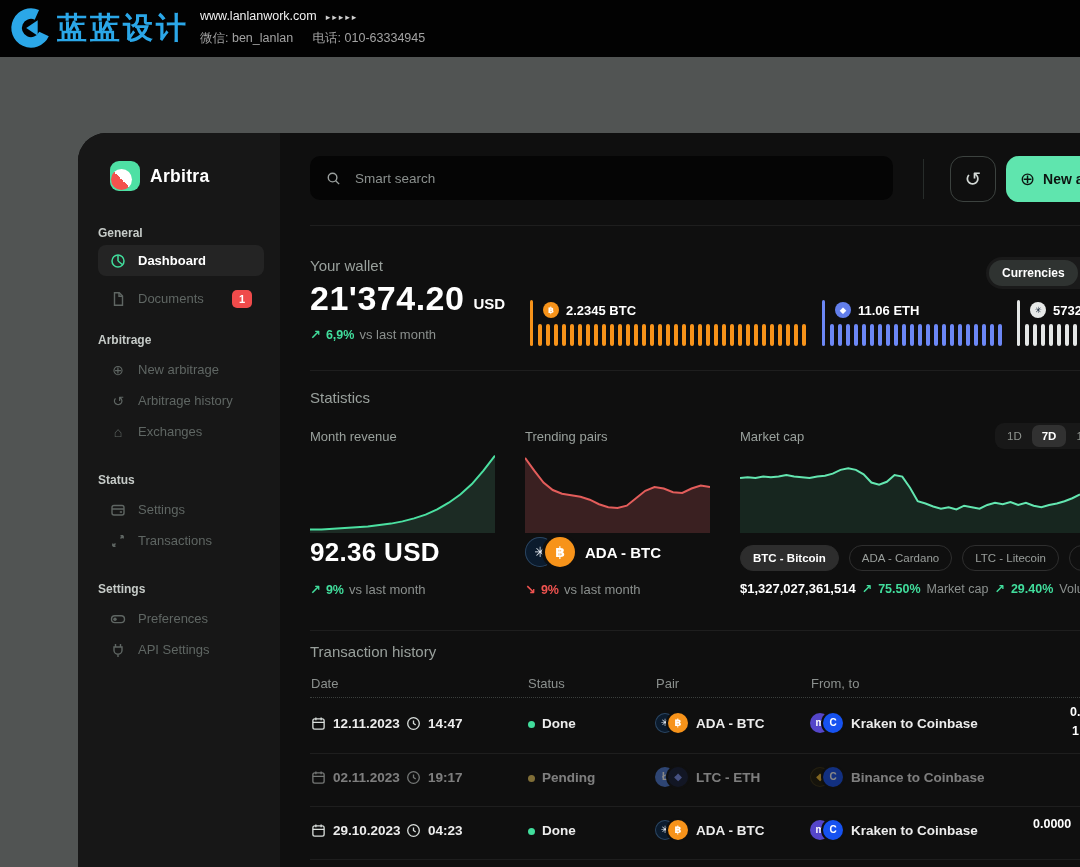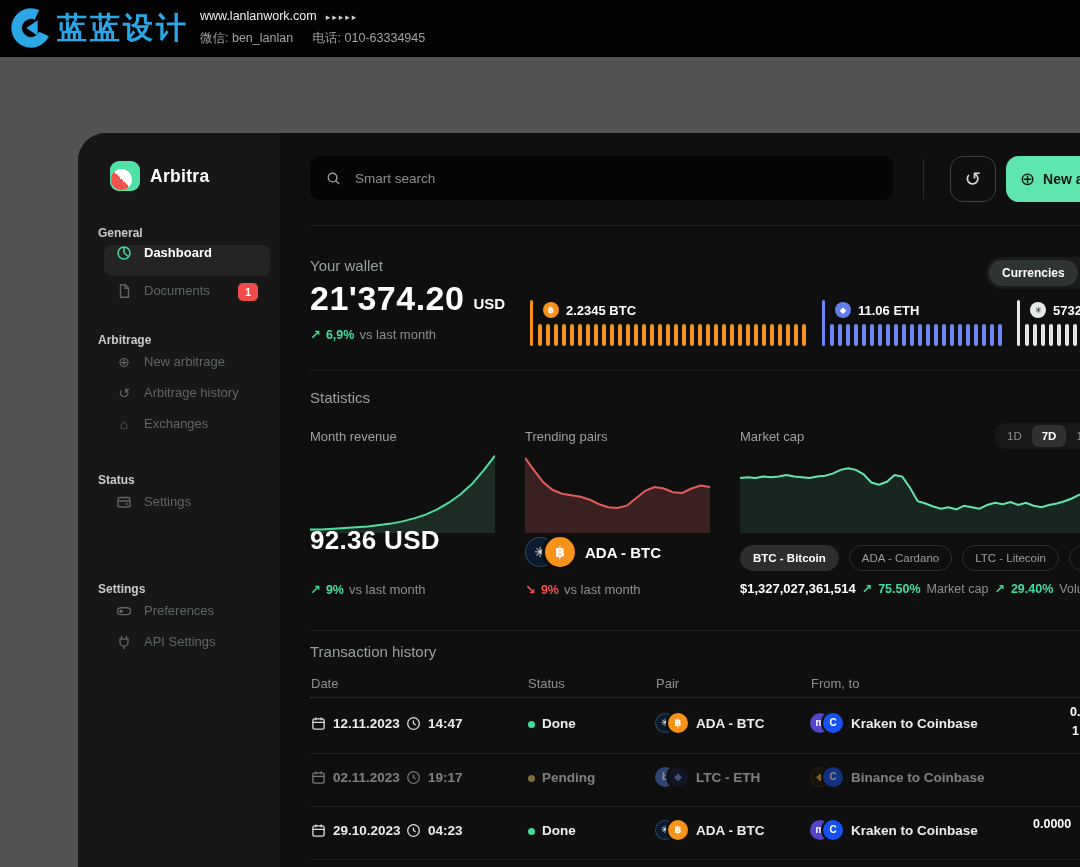--- a/index.html
+++ b/index.html
@@ -27,21 +27,21 @@
   #main{position:absolute;left:202px;top:0;width:800px;height:100%;overflow:hidden}
   #sidebar>*{position:absolute}
   #main>*{position:absolute}
 
   
   .mark{left:32px;top:28px;width:30px;height:30px;border-radius:9px;background:#4EE0A4;overflow:hidden}
   .mark i{position:absolute;left:1px;top:8px;width:21px;height:21px;border-radius:50%;
           background:linear-gradient(225deg,#ffffff 50%,#F4524D 50%)}
   .appname{left:72px;top:33px;font-size:17.5px;font-weight:800;color:#fff;letter-spacing:.3px}
   .navlab{left:20px;font-size:12px;font-weight:700;color:#c6cbc8}
-  .navitem{left:26px;width:166px;height:31px;border-radius:8px;display:flex;align-items:flex-start;
+  .navitem{left:20px;width:166px;height:31px;border-radius:8px;display:flex;align-items:center;
            padding:0 12px;font-size:13px;color:#5f6663;box-sizing:border-box;cursor:pointer}
   .navitem.active{background:#242424;color:#fff;font-weight:600}
   .navitem .lbl{flex:1}
   .nicon{width:16px;height:16px;margin-right:12px;flex:none}
   .gicon{width:16px;margin-right:12px;font-size:14px;text-align:center;flex:none;font-style:normal}
   .badge{width:20px;height:18px;border-radius:5px;background:#EF4B4B;color:#fff;font-size:11px;
          font-weight:700;display:flex;align-items:center;justify-content:center;font-style:normal}
 
   
   .search{left:30px;top:23px;width:583px;height:44px;background:#050505;border-radius:10px;
@@ -181,20 +181,26 @@
     </div>
 
     <div class="navlab" style="top:340px">Status</div>
     <div class="navitem" style="top:361px">
       <svg class="nicon" viewBox="0 0 16 16">
         <rect x="2" y="3.5" width="12" height="9.5" rx="2" fill="none" stroke="currentColor" stroke-width="1.4"></rect>
         <path d="M2 7h12M9.8 10h2.2" fill="none" stroke="currentColor" stroke-width="1.4"></path>
       </svg>
       <span class="lbl">Settings</span>
     </div>
+    <div class="navitem" style="top:392px">
+      <svg class="nicon" viewBox="0 0 16 16">
+        <path d="M10.5 5.5l2.7-2.7M13.2 2.8h-2.7M13.2 2.8v2.7M5.5 10.5l-2.7 2.7M2.8 13.2h2.7M2.8 13.2v-2.7" fill="none" stroke="currentColor" stroke-width="1.4"></path>
+      </svg>
+      <span class="lbl">Transactions</span>
+    </div>
 
     <div class="navlab" style="top:449px">Settings</div>
     <div class="navitem" style="top:501px">
       <svg class="nicon" viewBox="0 0 16 16">
         <path d="M5.5 2v3M10.5 2v3M4 5h8v3.2a4 4 0 0 1-8 0zM8 12.5V15" fill="none" stroke="currentColor" stroke-width="1.4"></path>
       </svg>
       <span class="lbl">API Settings</span>
     </div>
     <div class="navitem" style="top:470px">
       <svg class="nicon" viewBox="0 0 16 16">
@@ -336,21 +342,21 @@
 
     <div class="hr" style="top:237px"></div>
 
     <div class="hsec" style="left:30px;top:256px">Statistics</div>
 
     <div class="clabel" style="left:30px;top:296px">Month revenue</div>
     <svg class="chart" style="left:30px;top:320px;width:185px;height:80px" viewBox="0 0 100 60" preserveAspectRatio="none">
         <path d="M0.00,57.44 L6.25,57.44 L12.50,56.88 L18.75,56.32 L25.00,55.76 L31.25,55.20 L37.50,54.08 L43.75,52.96 L50.00,51.28 L56.25,49.04 L62.50,46.24 L68.75,42.32 L75.00,37.28 L81.25,31.12 L87.50,23.28 L93.75,13.20 L100.00,2.00 L100,60 L0,60 Z" fill="#1C2B24" stroke="none"></path>
         <path d="M0.00,57.44 L6.25,57.44 L12.50,56.88 L18.75,56.32 L25.00,55.76 L31.25,55.20 L37.50,54.08 L43.75,52.96 L50.00,51.28 L56.25,49.04 L62.50,46.24 L68.75,42.32 L75.00,37.28 L81.25,31.12 L87.50,23.28 L93.75,13.20 L100.00,2.00" fill="none" stroke="#4BE0A1" stroke-width="2" vector-effect="non-scaling-stroke"></path>
       </svg>
-    <div class="bigval" style="left:30px;top:392px">92.36 USD</div>
+    <div class="bigval" style="left:30px;top:404px">92.36 USD</div>
     <div class="trend" style="left:30px;top:449px">
       <span class="up">↗</span>
       <span class="up pct">9%</span>
       <span class="note">vs last month</span>
     </div>
 
     <div class="clabel" style="left:245px;top:296px">Trending pairs</div>
     <svg class="chart" style="left:245px;top:320px;width:185px;height:80px" viewBox="0 0 100 60" preserveAspectRatio="none">
         <path d="M0.00,3.68 L5.00,13.20 L10.00,22.16 L15.00,27.76 L20.00,30.56 L25.00,31.68 L30.00,32.80 L35.00,35.04 L40.00,38.40 L45.00,40.64 L50.00,41.20 L55.00,39.52 L60.00,33.92 L65.00,28.32 L70.00,25.52 L75.00,26.64 L80.00,29.44 L85.00,30.00 L90.00,26.64 L95.00,24.40 L100.00,25.52 L100,60 L0,60 Z" fill="#3A2021" stroke="none"></path>
         <path d="M0.00,3.68 L5.00,13.20 L10.00,22.16 L15.00,27.76 L20.00,30.56 L25.00,31.68 L30.00,32.80 L35.00,35.04 L40.00,38.40 L45.00,40.64 L50.00,41.20 L55.00,39.52 L60.00,33.92 L65.00,28.32 L70.00,25.52 L75.00,26.64 L80.00,29.44 L85.00,30.00 L90.00,26.64 L95.00,24.40 L100.00,25.52" fill="none" stroke="#E35D5B" stroke-width="2" vector-effect="non-scaling-stroke"></path>

